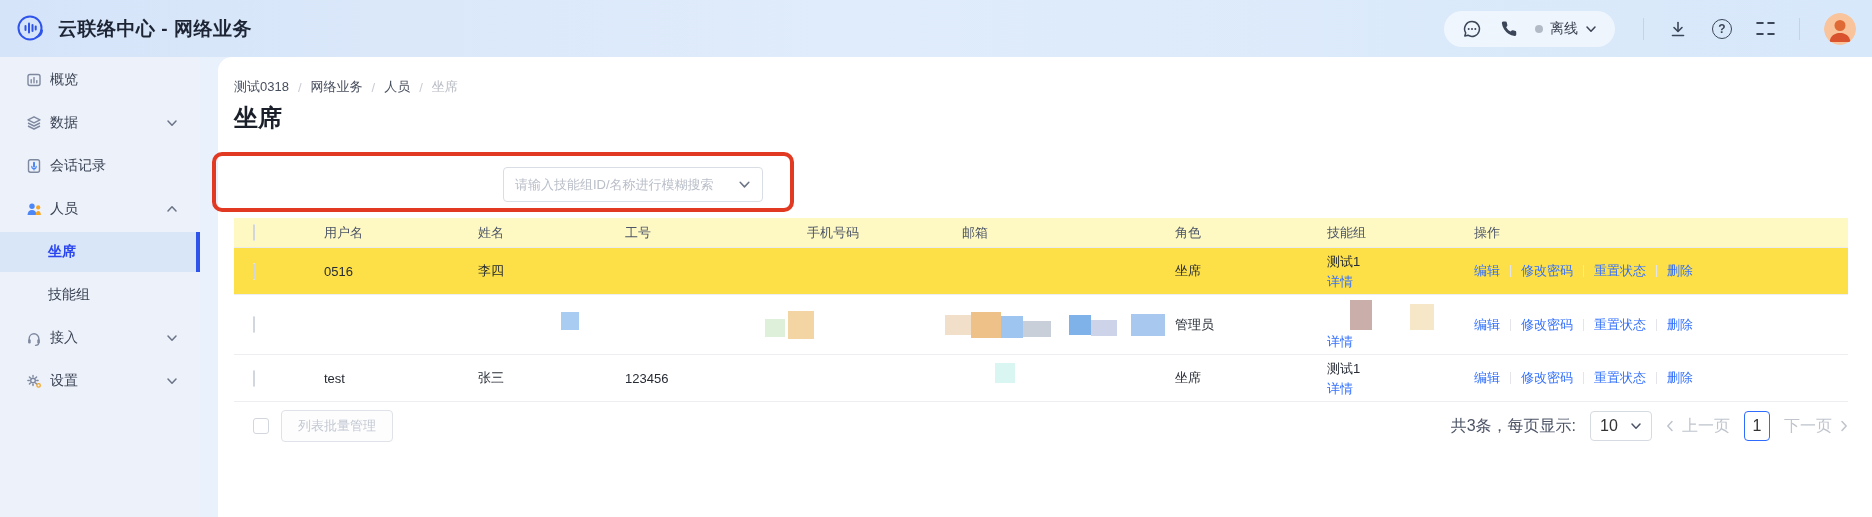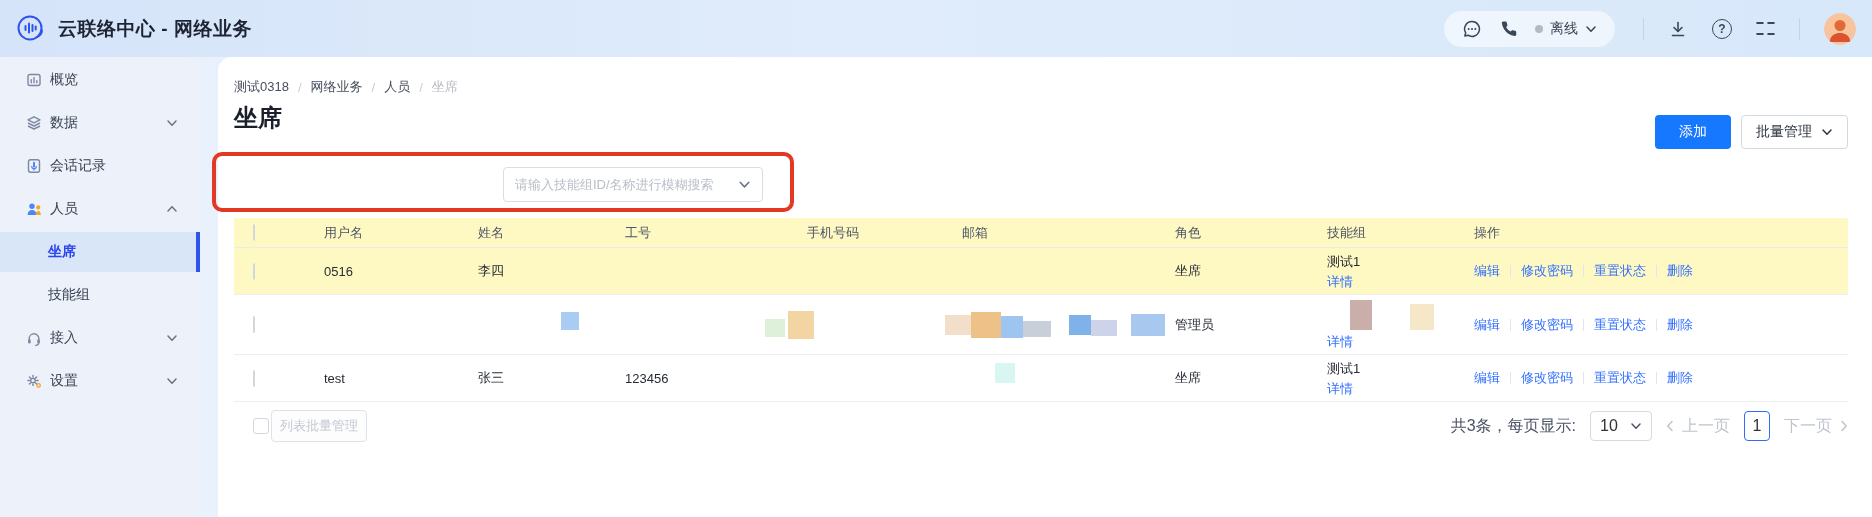--- a/index.html
+++ b/index.html
@@ -44,36 +44,36 @@
 .inp input{border:0;outline:0;flex:1;font-size:13px;color:#333;background:transparent;min-width:0;font-family:inherit}
 .inp input::placeholder{color:#b9bec8}
 #inp-user{left:20px;width:252px}
 #inp-skill{left:285px;width:260px}
 .inp .chev{color:#6b7487}
 
 .table{position:absolute;left:16px;right:24px;top:161px}
 .trow{display:grid;grid-template-columns:90px 154px 147px 182px 155px 213px 152px 147px 1fr;align-items:center;border-bottom:1px solid #eceef1}
 .thead{height:30px;background:#fef9c3;border-bottom:1px solid #e9ebee}
 .thead .cell{font-size:13px;color:#4c5466}
-.r1{height:47px;background:#fef9c3}
+.r1{height:47px;background:#fde047}
 .r2{height:60px}
 .r3{height:47px}
 .cell{font-size:13px;color:#262b34}
 .checkbox{width:16px;height:16px;border:1.5px solid #d2d6dd;border-radius:3px;background:#fff;margin-left:19px;cursor:pointer}
 .skill-cell{display:flex;flex-direction:column;justify-content:center;gap:3px;line-height:17px}
 a.lnk{color:#3370ff;font-size:13px;text-decoration:none;cursor:pointer}
 .ops{display:flex;align-items:center}
 .ops .sep{width:1px;height:12px;background:#e3e5ea;margin:0 10px}
 
 .mz{display:flex;align-items:center}
 .mz span{display:block}
 
 .tfoot{display:flex;align-items:center;justify-content:space-between;height:48px}
 .tfoot-left{display:flex;align-items:center}
-.btn-disabled{height:32px;padding:0 8px;border:1px solid #dfe2e8;border-radius:4px;color:#c3c8d1;font-size:13px;background:#fdfdfe;margin-left:2px;display:flex;align-items:center;cursor:not-allowed}
+.btn-disabled{height:32px;padding:0 16px;border:1px solid #dfe2e8;border-radius:4px;color:#c3c8d1;font-size:13px;background:#fdfdfe;margin-left:12px;display:flex;align-items:center;cursor:not-allowed}
 .pager{display:flex;align-items:center;gap:14px;font-size:16px;color:#4c5466}
 .pg-select{width:62px;height:30px;border:1px solid #d6dae1;border-radius:4px;display:flex;align-items:center;justify-content:space-between;padding:0 9px;color:#333;cursor:pointer;background:#fff}
 .pg-btn{display:flex;align-items:center;gap:8px;color:#bfc4cd;cursor:pointer}
 .pg-cur{min-width:26px;height:30px;border:1px solid #2f6bff;border-radius:4px;display:flex;align-items:center;justify-content:center;color:#333;padding:0 4px}
 </style>
 </head>
 <body>
 
 <header class="header">
   <div class="brand">
@@ -257,31 +257,20 @@
     <span class="sep">/</span>
     <span class="it">网络业务</span>
     <span class="sep">/</span>
     <span class="it">人员</span>
     <span class="sep">/</span>
     <span class="cur">坐席</span>
   </nav>
 
   <h1 class="page-title">坐席</h1>
 
-  <div class="top-actions">
-    <button class="btn-primary">添加</button>
-    <button class="btn-plain">
-      <span>批量管理</span>
-      <span>
-        <svg width="12" height="12" viewBox="0 0 12 12">
-            <polyline points="2,4 6,8.2 10,4" fill="none" stroke="#2e3442" stroke-width="1.5" stroke-linecap="round" stroke-linejoin="round"></polyline>
-          </svg>
-      </span>
-    </button>
-  </div>
 
   <div class="annotation"></div>
 
 
   <div class="inp" id="inp-skill">
     <input type="text" value="" placeholder="请输入技能组ID/名称进行模糊搜索" style="">
     <span class="chev">
       <svg width="13" height="13" viewBox="0 0 12 12">
           <polyline points="2,4 6,8.2 10,4" fill="none" stroke="#6b7487" stroke-width="1.4" stroke-linecap="round" stroke-linejoin="round"></polyline>
         </svg>

